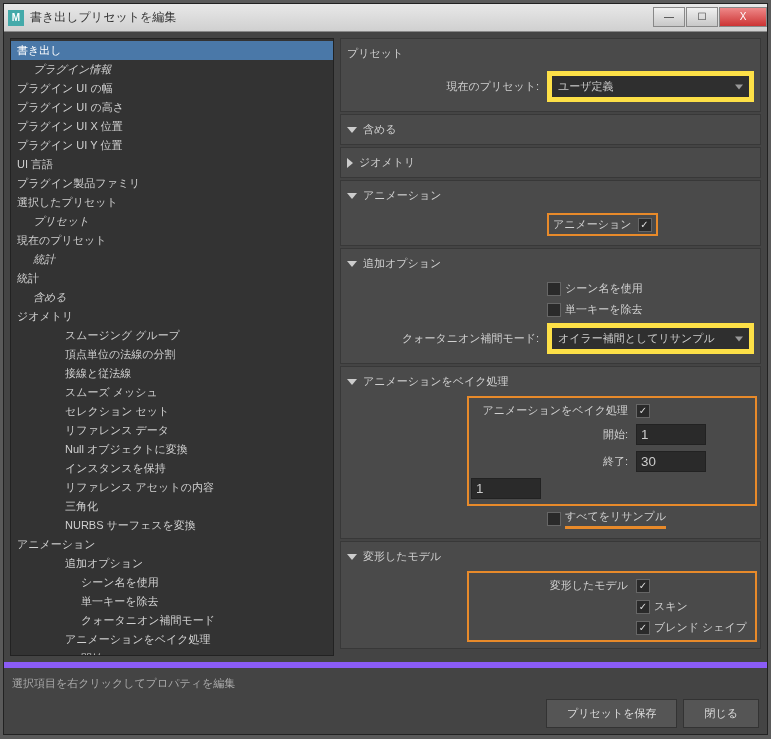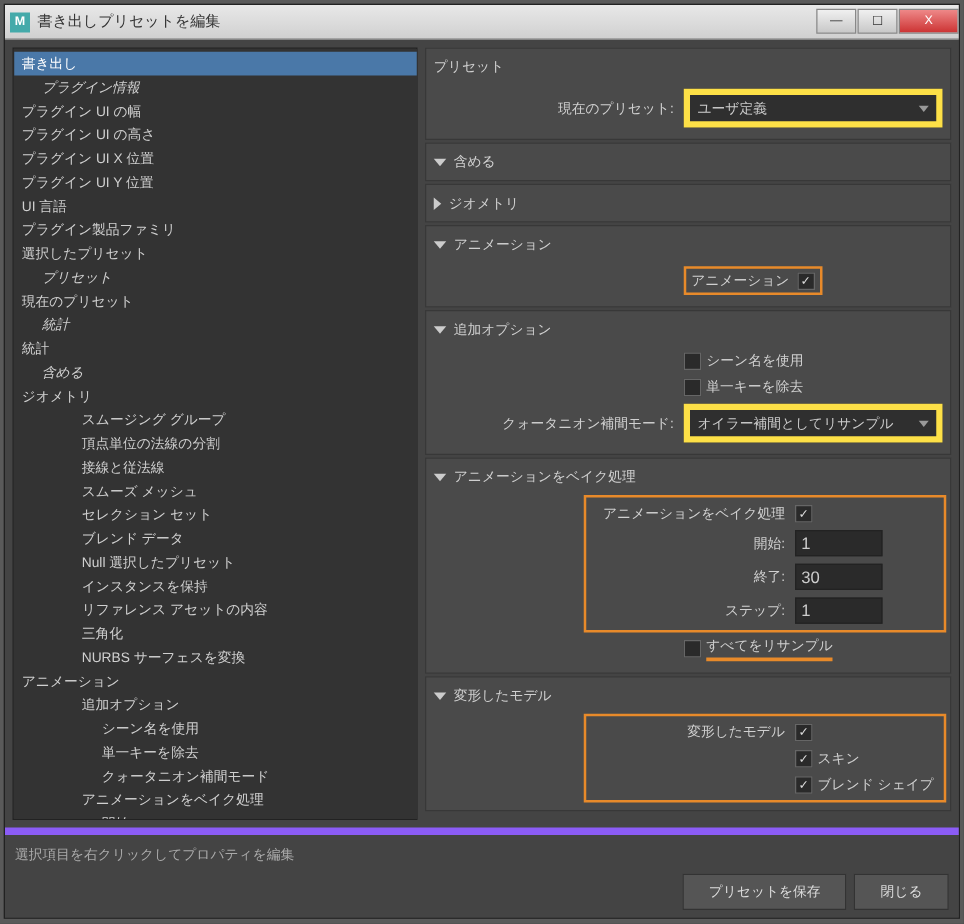--- a/index.html
+++ b/index.html
@@ -211,22 +211,22 @@
         <div class="tree-item i2">現在のプリセット</div>
         <div class="tree-item i1">統計</div>
         <div class="tree-item i2">統計</div>
         <div class="tree-item i1">含める</div>
         <div class="tree-item i2">ジオメトリ</div>
         <div class="tree-item i3">スムージング グループ</div>
         <div class="tree-item i3">頂点単位の法線の分割</div>
         <div class="tree-item i3">接線と従法線</div>
         <div class="tree-item i3">スムーズ メッシュ</div>
         <div class="tree-item i3">セレクション セット</div>
-        <div class="tree-item i3">ブレンド データ</div>
-        <div class="tree-item i3">Null 選択したプリセット</div>
+        <div class="tree-item i3">リファレンス データ</div>
+        <div class="tree-item i3">Null オブジェクトに変換</div>
         <div class="tree-item i3">インスタンスを保持</div>
         <div class="tree-item i3">リファレンス アセットの内容</div>
         <div class="tree-item i3">三角化</div>
         <div class="tree-item i3">NURBS サーフェスを変換</div>
         <div class="tree-item i2">アニメーション</div>
         <div class="tree-item i3">追加オプション</div>
         <div class="tree-item i4">シーン名を使用</div>
         <div class="tree-item i4">単一キーを除去</div>
         <div class="tree-item i4">クォータニオン補間モード</div>
         <div class="tree-item i3">アニメーションをベイク処理</div>
@@ -333,21 +333,20 @@
                   <input class="textfield" value="1" style="">
                 </div>
             </div>
             <div class="row">
               <div class="row-label" style="width:165px">終了:</div>
               <div class="row-field">
                   <input class="textfield" value="30" style="">
                 </div>
             </div>
             <div class="row">
-              <div class="row-label" style="width:165px">ステップ:</div>
               <div class="row-field">
                   <input class="textfield" value="1" style="">
                 </div>
             </div>
           </div>
           <div class="row">
             <div class="row-label"></div>
             <div class="row-field">
               <span class="checkbox"></span>
               <span class="underline-orange">すべてをリサンプル</span>

